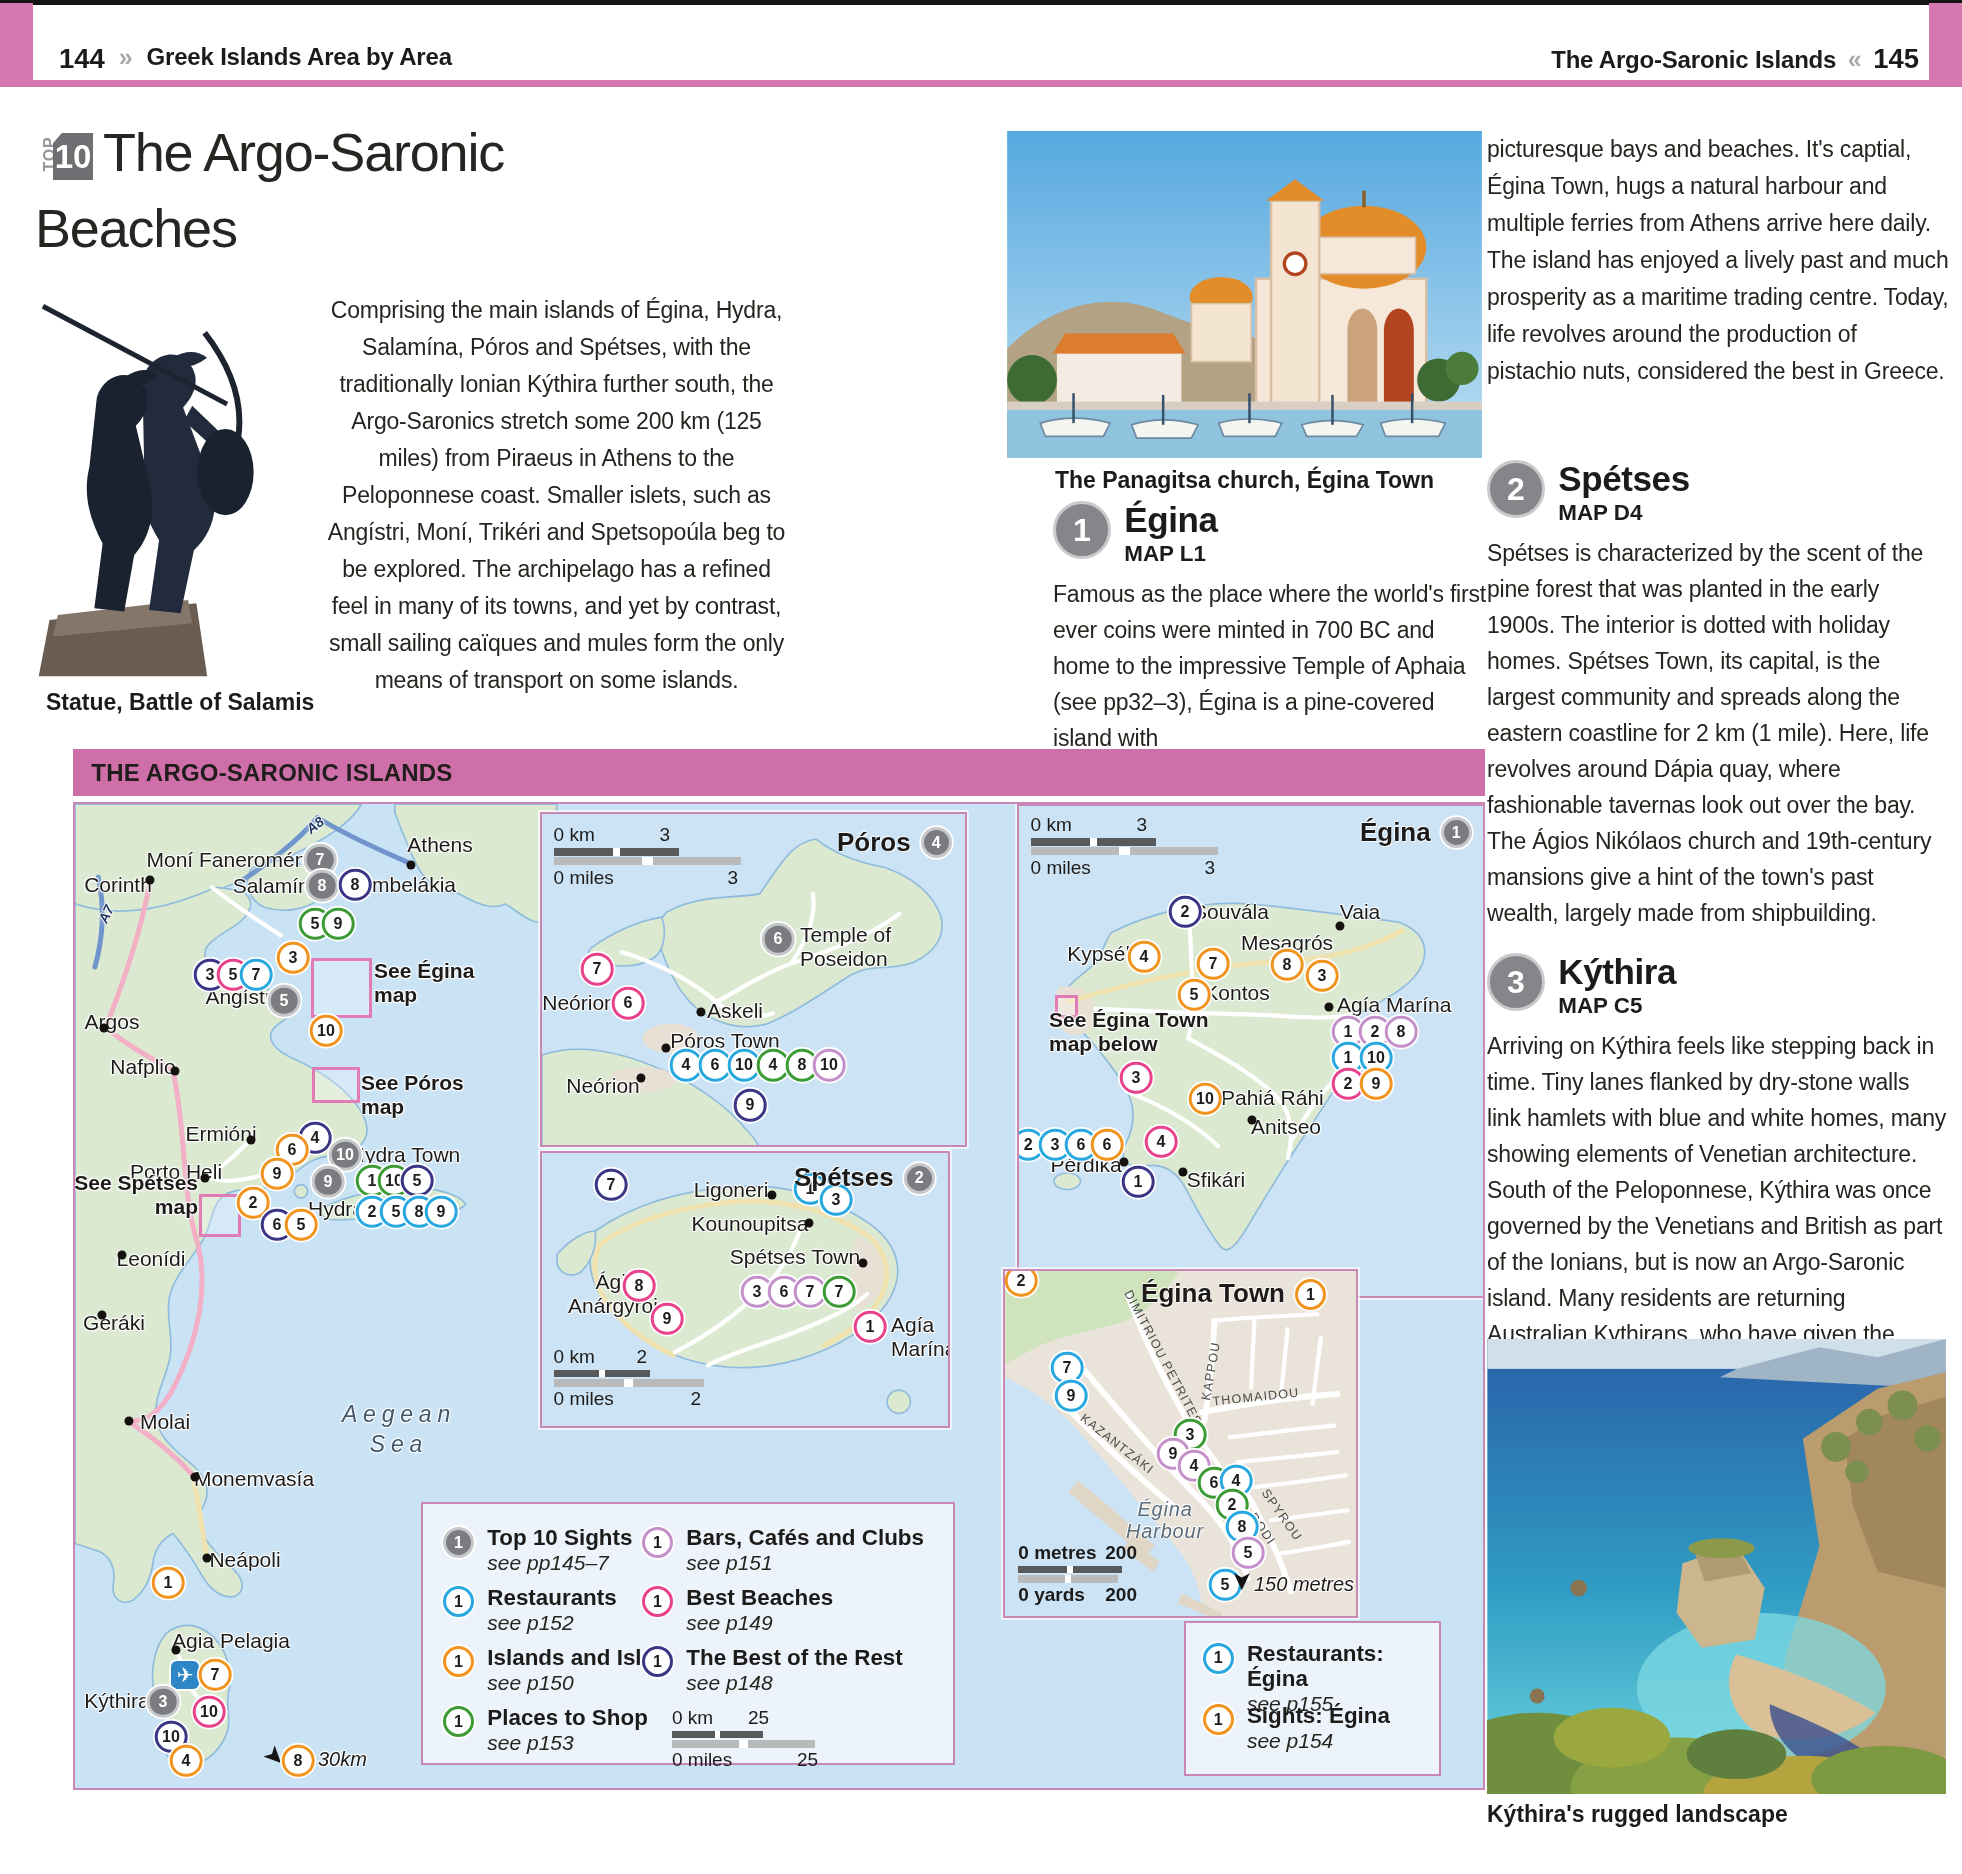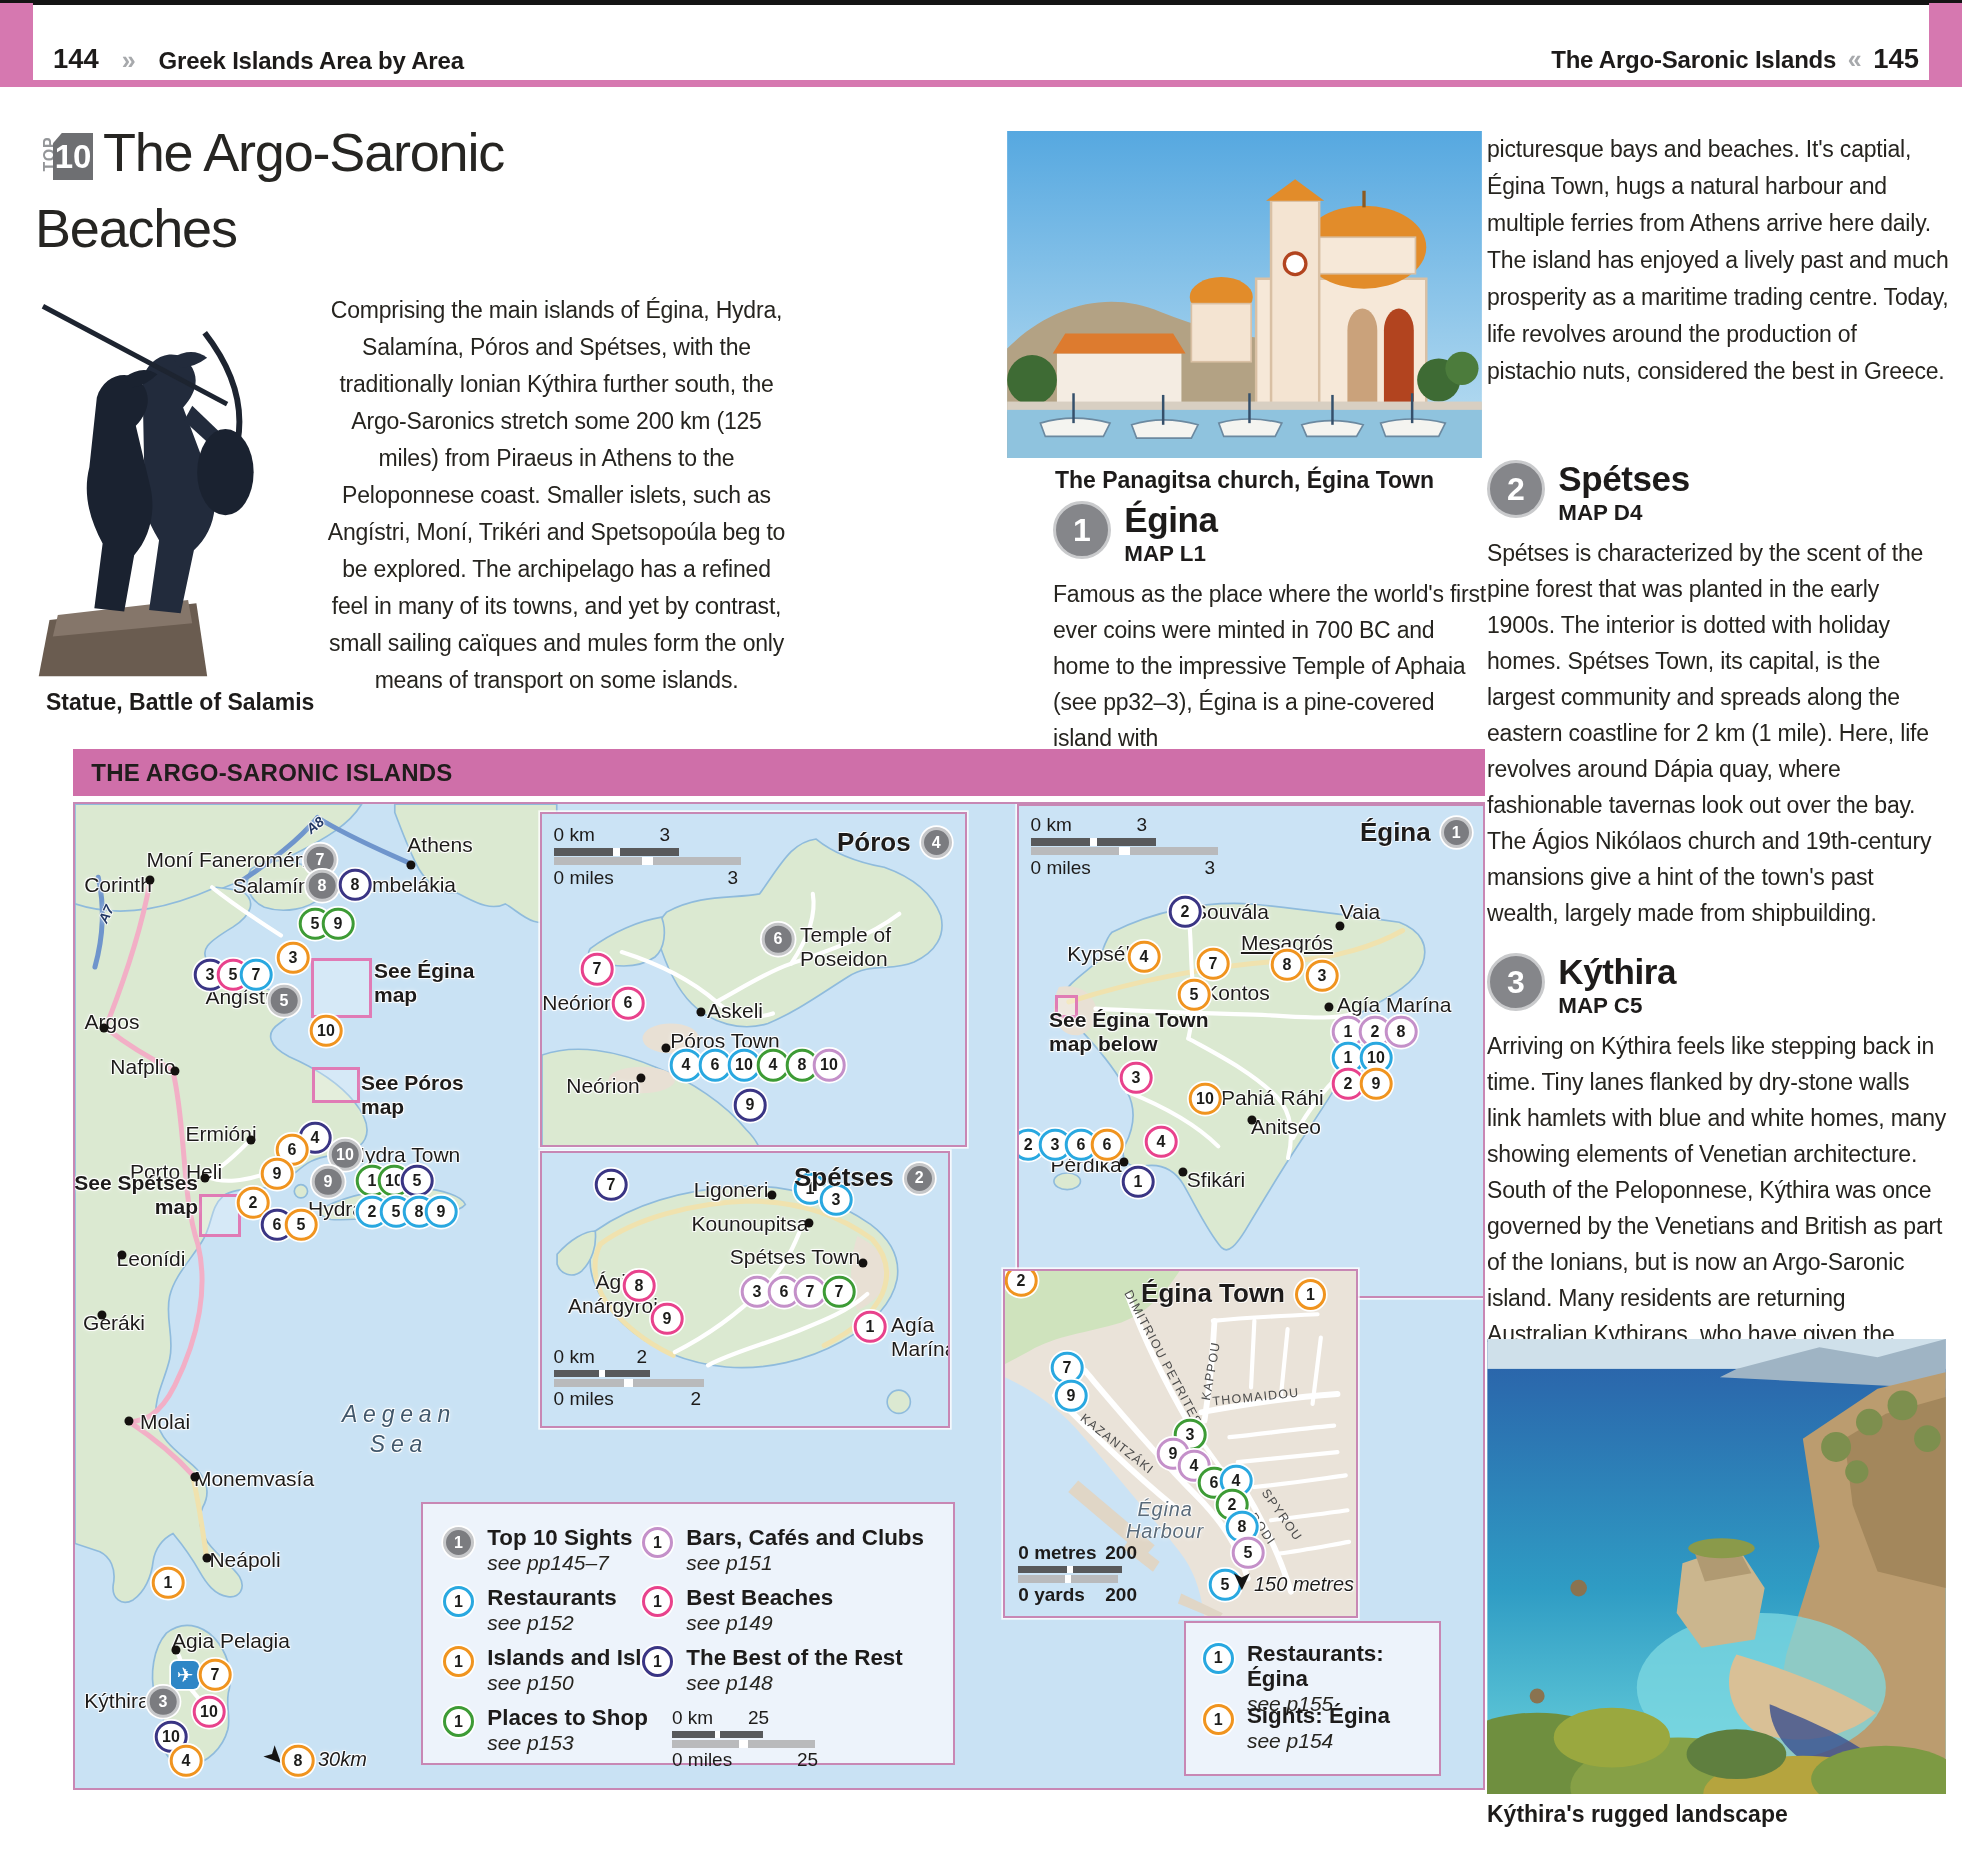--- a/index.html
+++ b/index.html
@@ -2,21 +2,21 @@
 <html style="font-size:13.3px"><head>
 <meta charset="utf-8">
 <style>
   html,body{margin:0;padding:0;background:#ffffff;}
   .page{position:relative;width:1962px;height:1874px;background:#ffffff;overflow:hidden;
         font-family:"Liberation Sans","DejaVu Sans",sans-serif;color:#26241f;}
   
   .scan-edge{position:absolute;left:0;top:0;width:1962px;height:5px;background:#141414;}
   .corner{position:absolute;top:3.3px;width:33px;height:80px;background:#d678b0;}
   .h-rule{position:absolute;left:0;top:80px;width:1962px;height:6.6px;background:#d678b0;}
-  .h-left{position:absolute;left:53px;top:43px;display:flex;align-items:flex-end;gap:23px;}
+  .h-left{position:absolute;left:59px;top:43px;display:flex;align-items:flex-start;gap:14px;}
   .h-right{position:absolute;right:43px;top:43px;display:flex;align-items:baseline;gap:11.6px;}
   .pagenum{font-size:27.4px;font-weight:bold;color:#1d1b1a;}
   .h-title{font-size:24px;font-weight:bold;color:#1d1b1a;letter-spacing:-0.2px;}
   .chev{font-size:25px;font-weight:bold;color:#a7a9ac;}
   
   .badge{position:absolute;left:43px;top:133px;width:52px;height:47px;}
   .badge .top{position:absolute;left:-10.8px;top:11.6px;font-size:16px;font-weight:bold;color:#939598;transform:rotate(-90deg);letter-spacing:0.8px;}
   .badge .ten{position:absolute;left:10px;top:0;width:40px;height:47px;background:#6e6f72;color:#fff;
               font-size:33px;font-weight:bold;display:flex;align-items:center;justify-content:center;
               clip-path:polygon(0 22%,22% 0,100% 0,100% 100%,0 100%);}
@@ -504,21 +504,21 @@
         <div class="scale" style="left:11.6px;top:8.3px;">
           <div class="s-row"><span>0 km</span><span class="s-val" style="left:106px;">3</span></div>
           <div class="sbar dark" style="width:125px;"></div>
           <div class="sbar light" style="width:187px;"></div>
           <div class="s-row"><span>0 miles</span><span class="s-val" style="left:174px;">3</span></div>
         </div>
         <div class="layer">
             <div class="lbl s-town" style="left: 212px; top: 106px; transform: translate(-50%, -50%); text-align: center;">Souvála</div>
             <div class="lbl s-town" style="left: 341px; top: 106px; transform: translate(-50%, -50%); text-align: center;">Vaia</div>
             <div class="lbl s-town" style="left: 82px; top: 148px; transform: translate(-50%, -50%); text-align: center;">Kypséli</div>
-            <div class="lbl s-town" style="left: 268px; top: 137px; transform: translate(-50%, -50%); text-align: center; text-decoration: underline;">Mesagrós</div>
+            <div class="lbl s-town" style="left: 268px; top: 137px; transform: translate(-50%, -50%); text-align: center;">Mesagrós</div>
             <div class="lbl s-town" style="left: 218px; top: 187px; transform: translate(-50%, -50%); text-align: center;">Kontos</div>
             <div class="lbl s-town" style="left: 318px; top: 199px; transform: translate(0px, -50%); text-align: left;">Agía Marína</div>
             <div class="lbl s-town" style="left: 202px; top: 292px; transform: translate(0px, -50%); text-align: left;">Pahiá Ráhi</div>
             <div class="lbl s-town" style="left: 267px; top: 321px; transform: translate(-50%, -50%); text-align: center;">Anitseo</div>
             <div class="lbl s-town" style="left: 67px; top: 359px; transform: translate(-50%, -50%); text-align: center;">Pérdika</div>
             <div class="lbl s-town" style="left: 197px; top: 374px; transform: translate(-50%, -50%); text-align: center;">Sfikári</div>
             <div class="lbl s-bold" style="left: 30px; top: 226px; transform: translate(0px, -50%); text-align: left;">See Égina Town
 map below</div>
             <div class="towndot" style="left: 321px; top: 120px;"></div>
             <div class="towndot" style="left: 310px; top: 201px;"></div>

